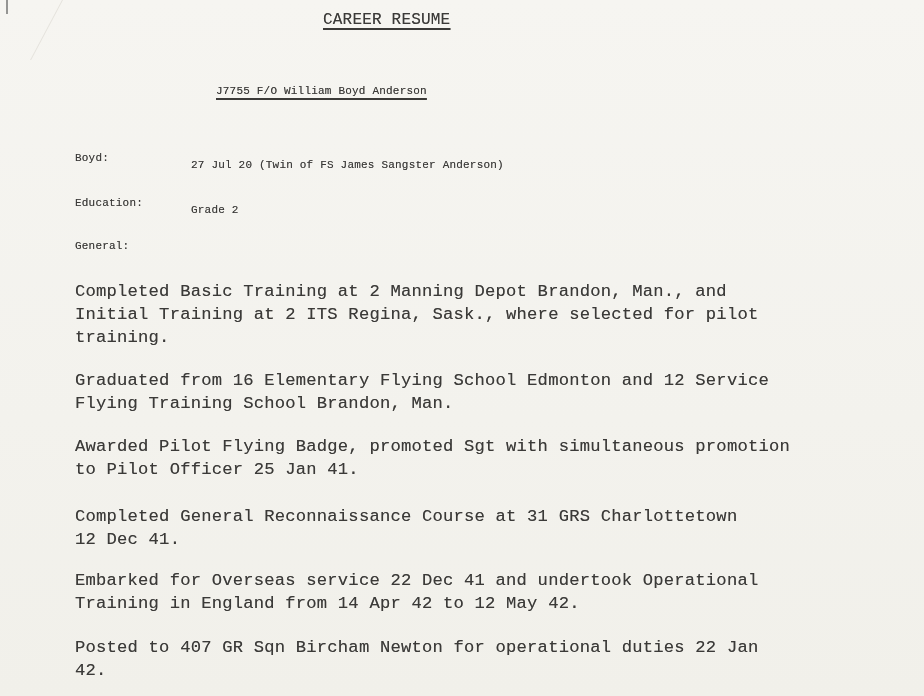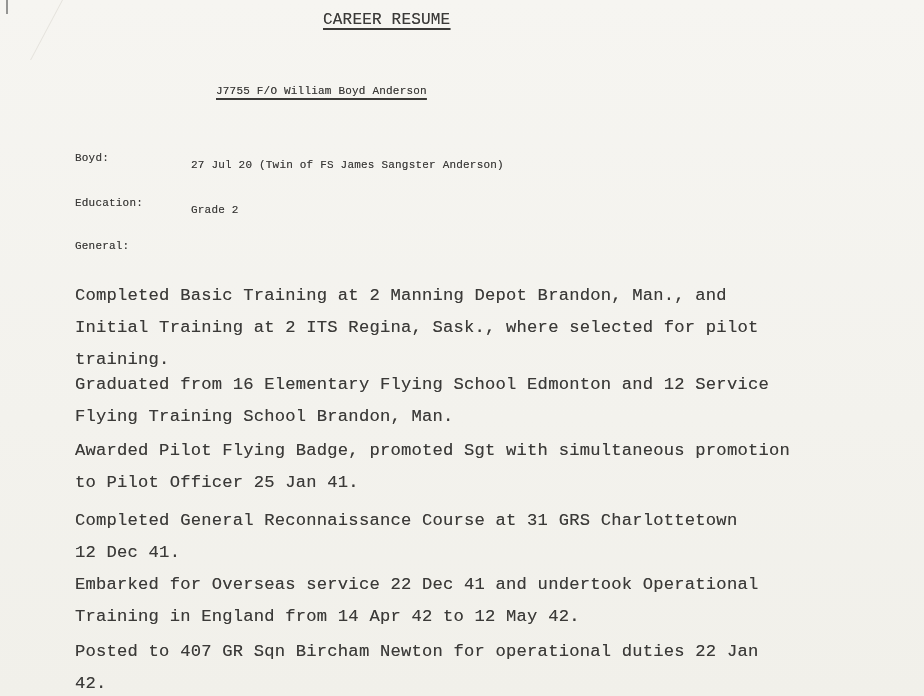--- a/index.html
+++ b/index.html
@@ -59,21 +59,21 @@
     text-decoration: underline;
     text-decoration-thickness: 2px;
     text-underline-offset: 4px;
   }
   .label { left: 75px; }
   .value { left: 191px; margin-top: 7px; }
   .para {
     position: absolute;
     left: 75px;
     font-size: 17.2px;
-    line-height: 32px;
+    line-height: 23px;
     white-space: pre-line;
     color: #3b3a38;
     text-shadow: 0 0 0.6px rgba(40,40,40,0.5);
     letter-spacing: 0.2px;
     width: 820px;
   }
 </style>
 </head>
 <body>
 

